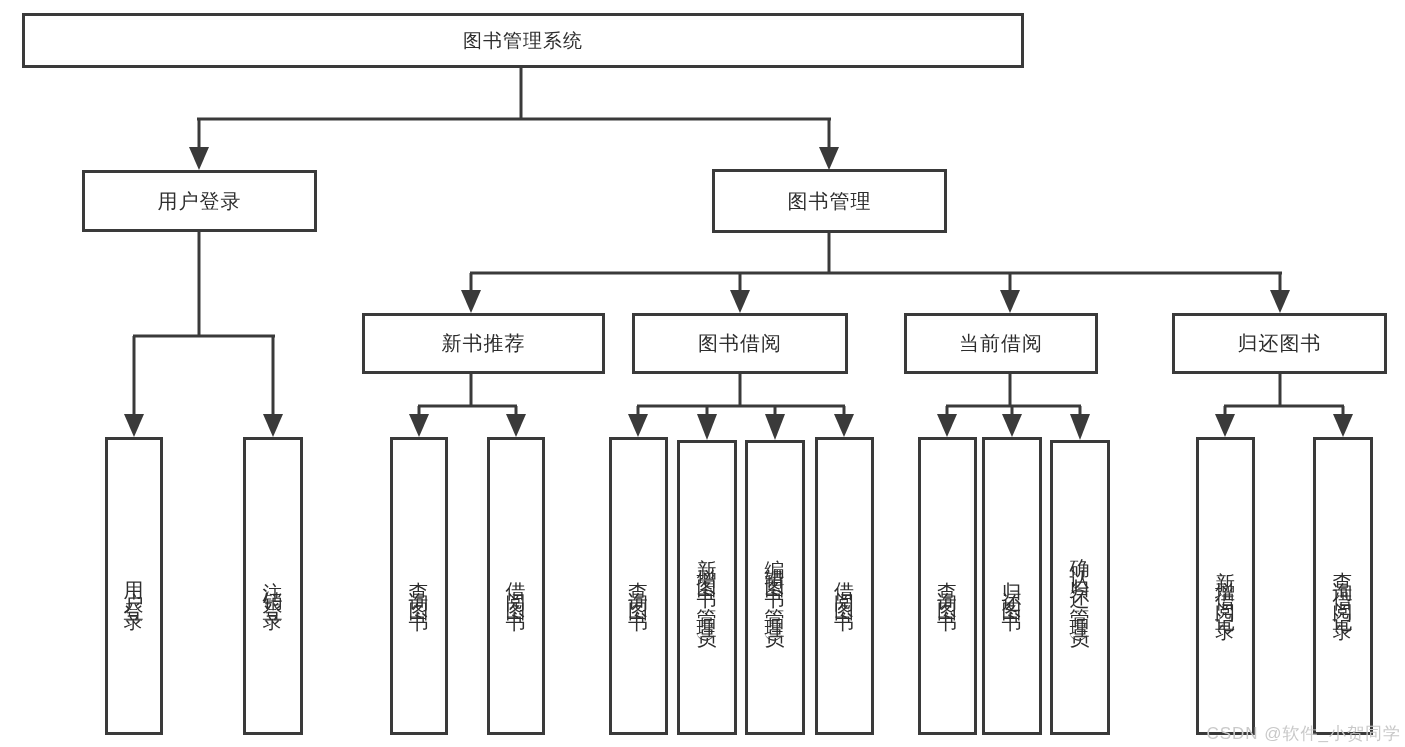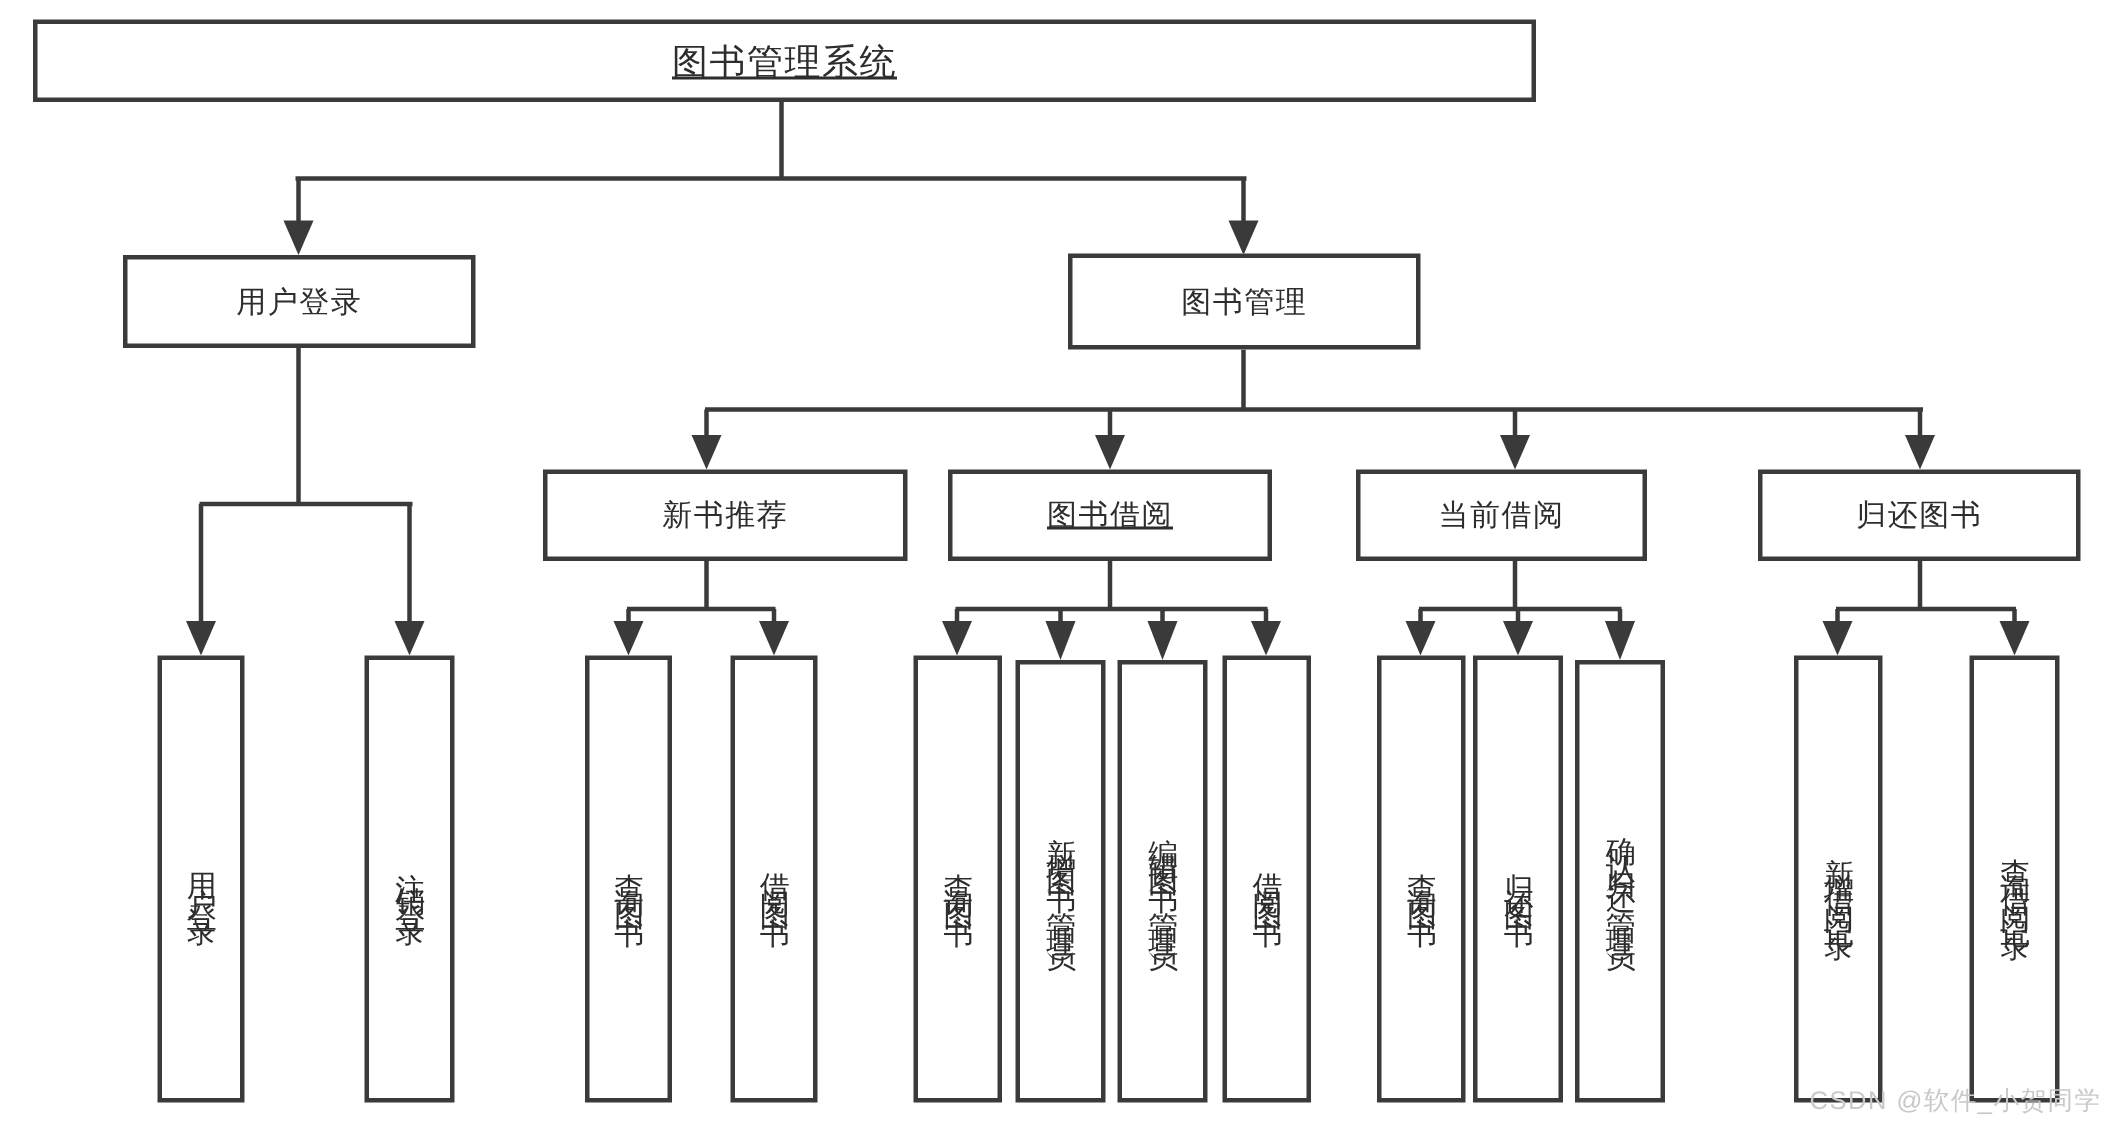--- a/index.html
+++ b/index.html
@@ -32,22 +32,21 @@
     align-items: center;
     justify-content: center;
     z-index: 2;
   }
   .node.h {
     font-size: 20px;
     letter-spacing: 1px;
     white-space: nowrap;
   }
   .node.root {
-    font-size: 24px;
-    text-decoration: underline;
+    font-size: 19px;
   }
   .node.leaf {
     writing-mode: vertical-lr;
     text-orientation: mixed;
     font-size: 20px;
     letter-spacing: 10px;
     line-height: 1.1;
   }
   .watermark {
     position: absolute;
@@ -123,21 +122,21 @@
       <path d="M1333 414 H1353 L1343 437 Z"></path>
     </g>
   </svg>
 
   <div class="node h root" style="left:22px; top:13px; width:1002px; height:55px;">图书管理系统</div>
 
   <div class="node h" style="left:82px; top:170px; width:235px; height:62px;">用户登录</div>
   <div class="node h" style="left:712px; top:169px; width:235px; height:64px;">图书管理</div>
 
   <div class="node h" style="left:362px; top:313px; width:243px; height:61px;text-align:center;">新书推荐</div>
-  <div class="node h" style="left:632px; top:313px; width:216px; height:61px;text-decoration:underline;">图书借阅</div>
+  <div class="node h" style="left:632px; top:313px; width:216px; height:61px;">图书借阅</div>
   <div class="node h" style="left:904px; top:313px; width:194px; height:61px;">当前借阅</div>
   <div class="node h" style="left:1172px; top:313px; width:215px; height:61px;">归还图书</div>
 
   <div class="node leaf" style="left:105px; top:437px; width:58px; height:298px;">用户登录</div>
   <div class="node leaf" style="left:243px; top:437px; width:60px; height:298px;">注销登录</div>
 
   <div class="node leaf" style="left:390px; top:437px; width:58px; height:298px;">查询图书</div>
   <div class="node leaf" style="left:487px; top:437px; width:58px; height:298px;">借阅图书</div>
 
   <div class="node leaf" style="left:609px; top:437px; width:59px; height:298px;">查询图书</div>

